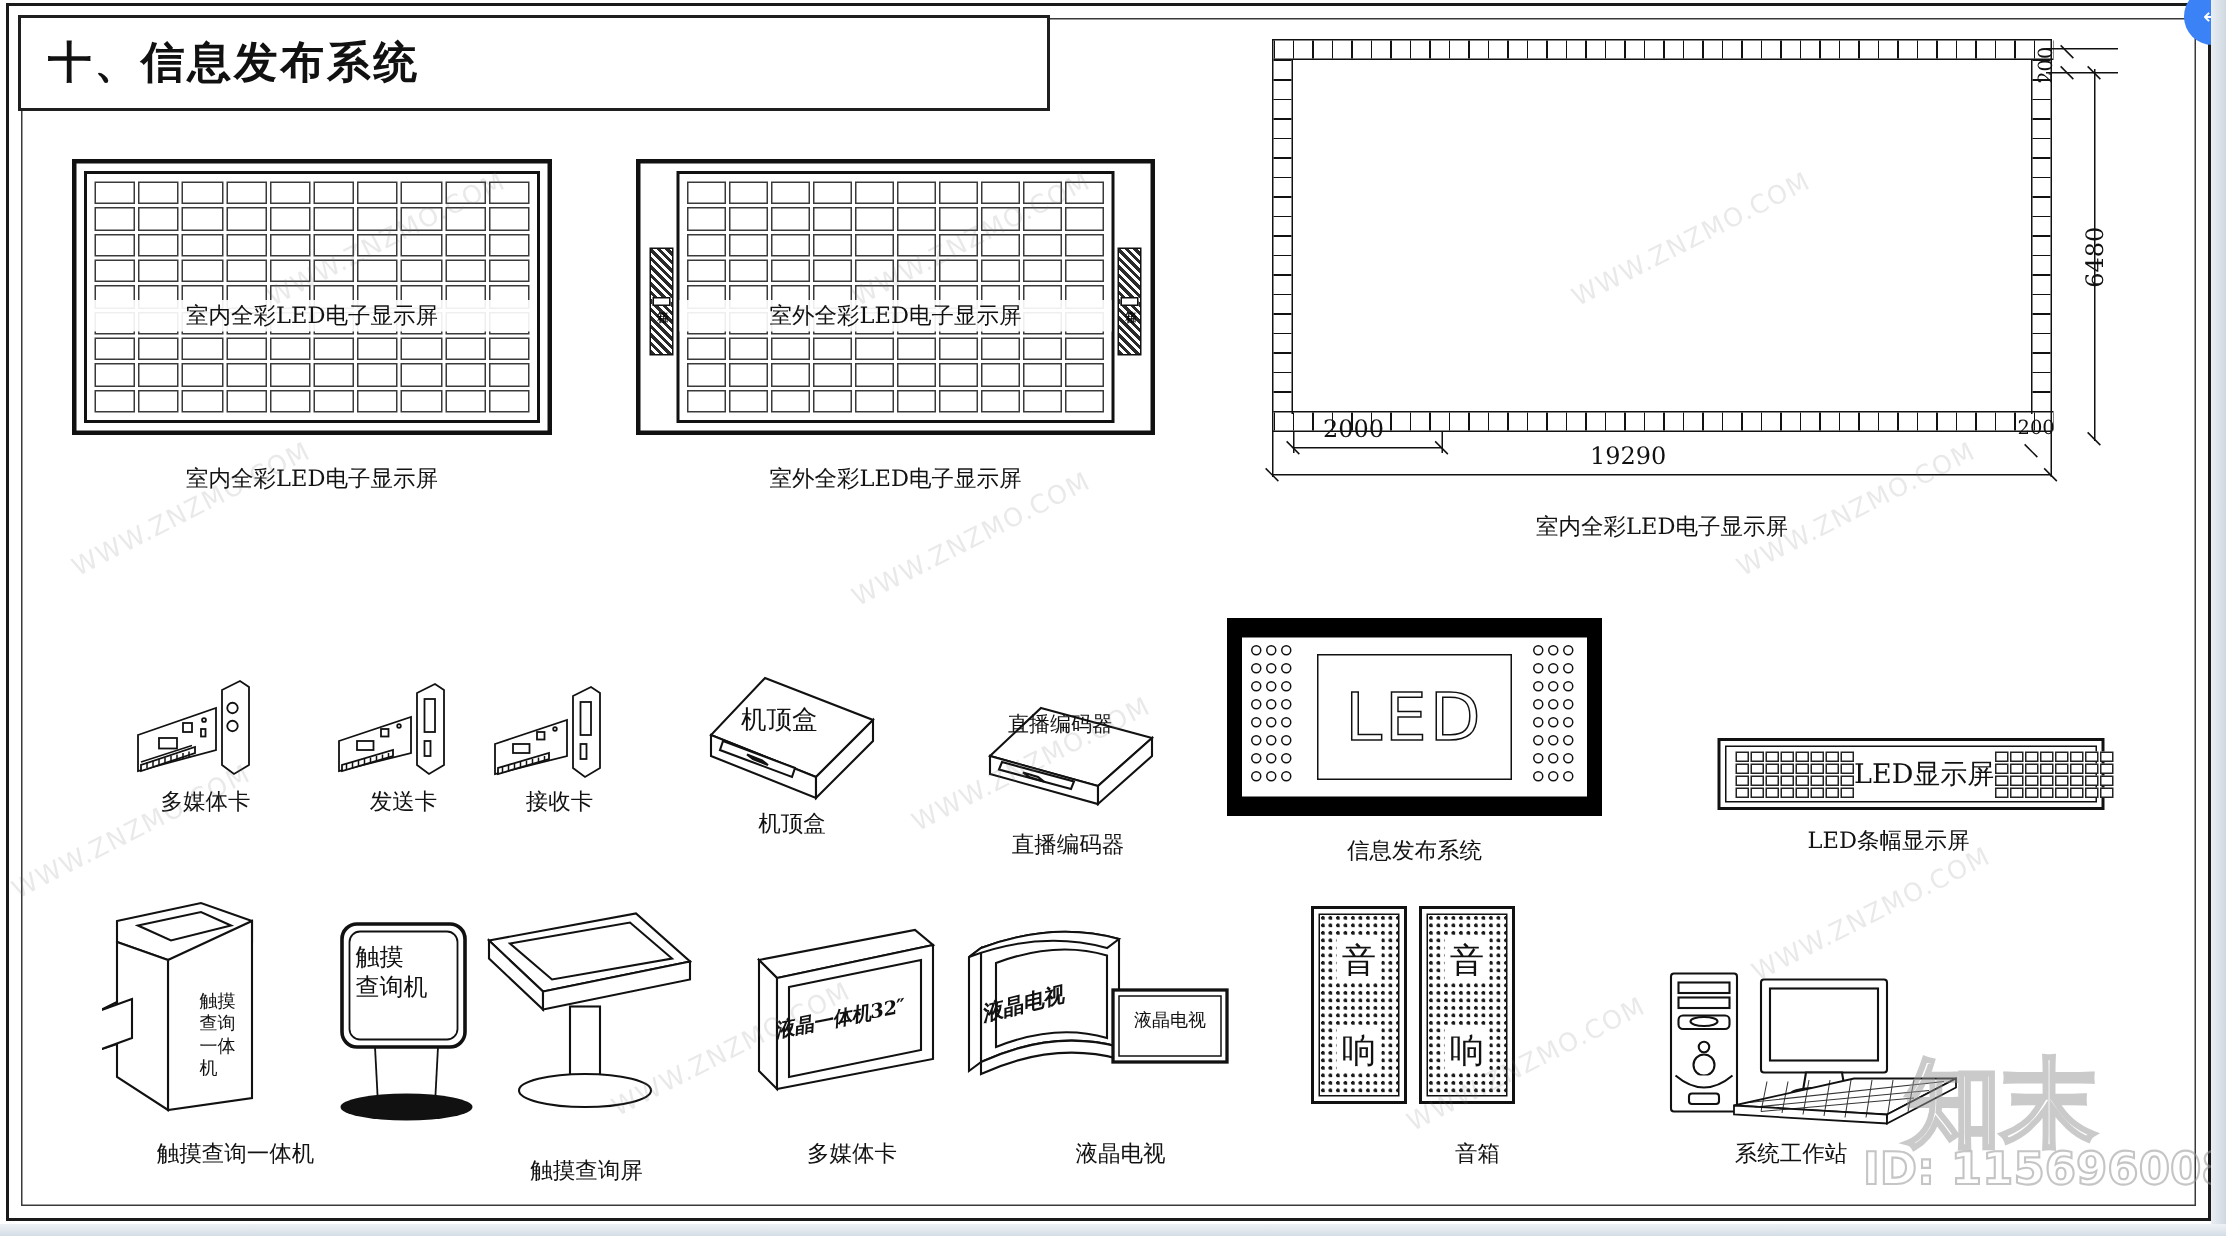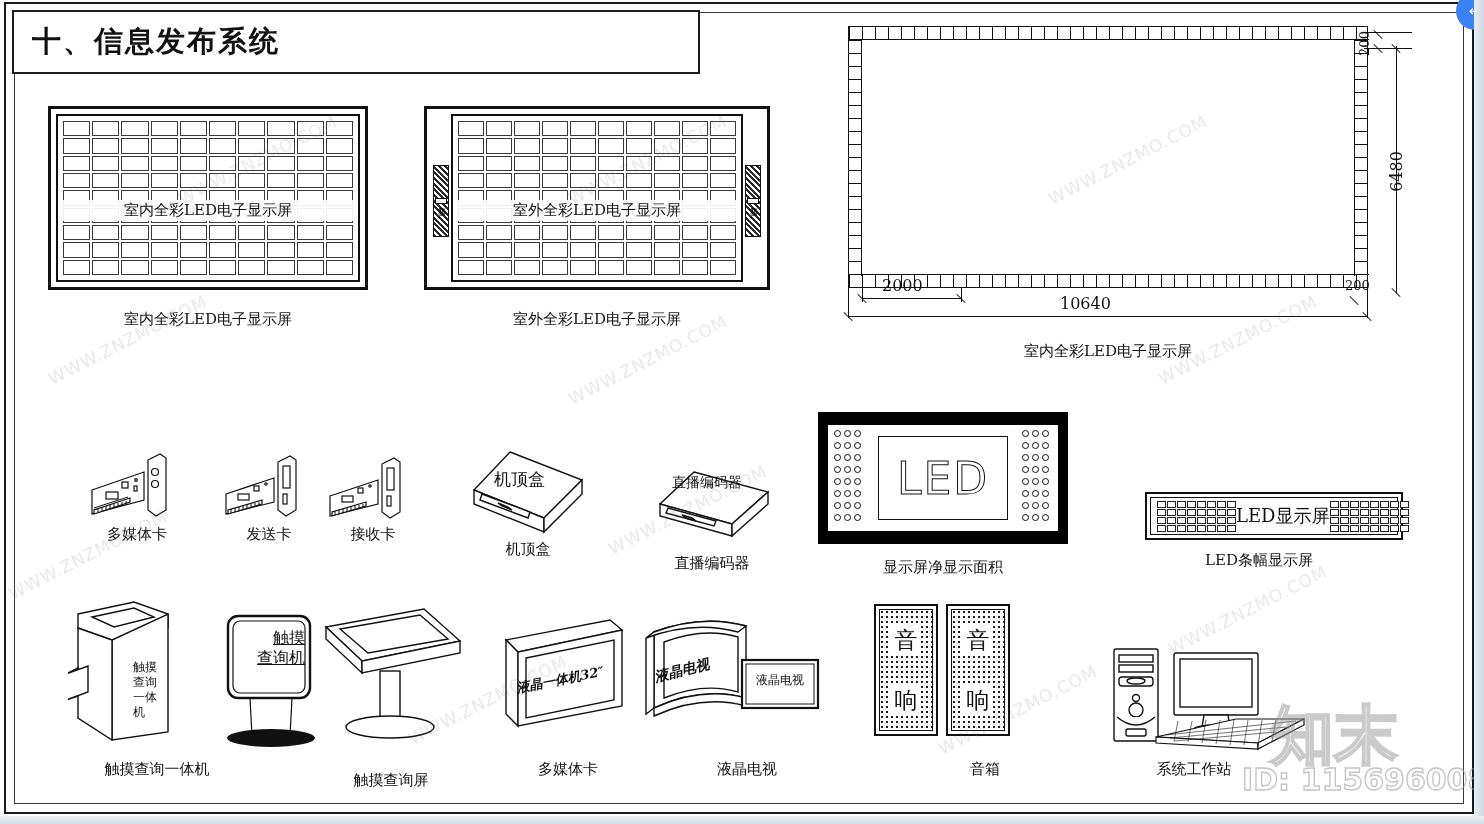--- a/index.html
+++ b/index.html
@@ -611,21 +611,21 @@
       <div class="gym-hatch-left"></div>
       <div class="gym-hatch-right"></div>
 
     </div>
 
     <div class="dim-line-h" style="left:0px; top:290px; width:520px;"></div>
     <div class="dim-line-v" style="left:0px; top:262px; height:30px;"></div>
     <div class="dim-line-v" style="left:519px; top:262px; height:30px;"></div>
     <div class="dim-tick" style="left:-6px; top:290px;"></div>
     <div class="dim-tick" style="left:513px; top:290px;"></div>
-    <div class="dim-text" style="left:212px; top:268px;">10640</div>
+    <div class="dim-text" style="left:212px; top:268px;">19290</div>
 
     <div class="dim-line-h" style="left:14px; top:272px; width:100px;"></div>
     <div class="dim-line-v" style="left:14px; top:262px; height:14px;"></div>
     <div class="dim-line-v" style="left:113px; top:262px; height:14px;"></div>
     <div class="dim-tick" style="left:8px; top:272px;"></div>
     <div class="dim-tick" style="left:107px; top:272px;"></div>
     <div class="dim-text" style="left:34px; top:250px;">2000</div>
 
     <div class="dim-tick" style="left:500px; top:274px;"></div>
     <div class="dim-text small" style="left:497px; top:252px;">200</div>
@@ -780,21 +780,21 @@
           <div class="dot"></div>
           <div class="dot"></div>
           <div class="dot"></div>
           <div class="dot"></div>
           <div class="dot"></div>
           <div class="dot"></div>
           <div class="dot"></div>
         </div>
     </div>
   </div>
-  <div class="cap" style="left:818px; top:558px; width:250px;">显示屏净显示面积</div>
+  <div class="cap" style="left:818px; top:558px; width:250px;">信息发布系统</div>
 
   <div class="banner-outer" style="left:1130px; top:492px; width:258px; height:48px;">
     <div class="banner-inner">
       <div class="sq-block" id="sq-left">
           <div class="sq"></div>
           <div class="sq"></div>
           <div class="sq"></div>
           <div class="sq"></div>
           <div class="sq"></div>
           <div class="sq"></div>
@@ -885,21 +885,21 @@
         <rect x="12" y="4" width="82" height="82" rx="10"></rect>
       </g>
       <g fill="#fff" stroke="#111" stroke-width="1.2">
         <rect x="17" y="9" width="72" height="72" rx="7"></rect>
         <path d="M34,86 L36,124"></path>
         <path d="M76,86 L74,124"></path>
       </g>
       <ellipse cx="55" cy="126" rx="44" ry="9" fill="#111"></ellipse>
     </svg>
   </div>
-  <div class="fig-text" style="left:237px; top:628px; font-size:16px; width:68px; text-align:right;text-decoration:underline;">触摸
+  <div class="fig-text" style="left:237px; top:628px; font-size:16px; width:68px; text-align:left;">触摸
 查询机</div>
 
   <div class="fig" style="left:318px; top:605px;">
     <svg width="150" height="140" viewBox="0 0 150 140">
       <g fill="#fff" stroke="#111" stroke-width="1.4">
         <path d="M8,22 L106,4 L142,36 L44,56 Z"></path>
         <path d="M8,22 L8,34 L44,68 L44,56 Z"></path>
         <path d="M44,56 L44,68 L142,48 L142,36 Z"></path>
         <path d="M22,24 L102,10 L130,34 L50,48 Z"></path>
         <rect x="62" y="66" width="20" height="56"></rect>

